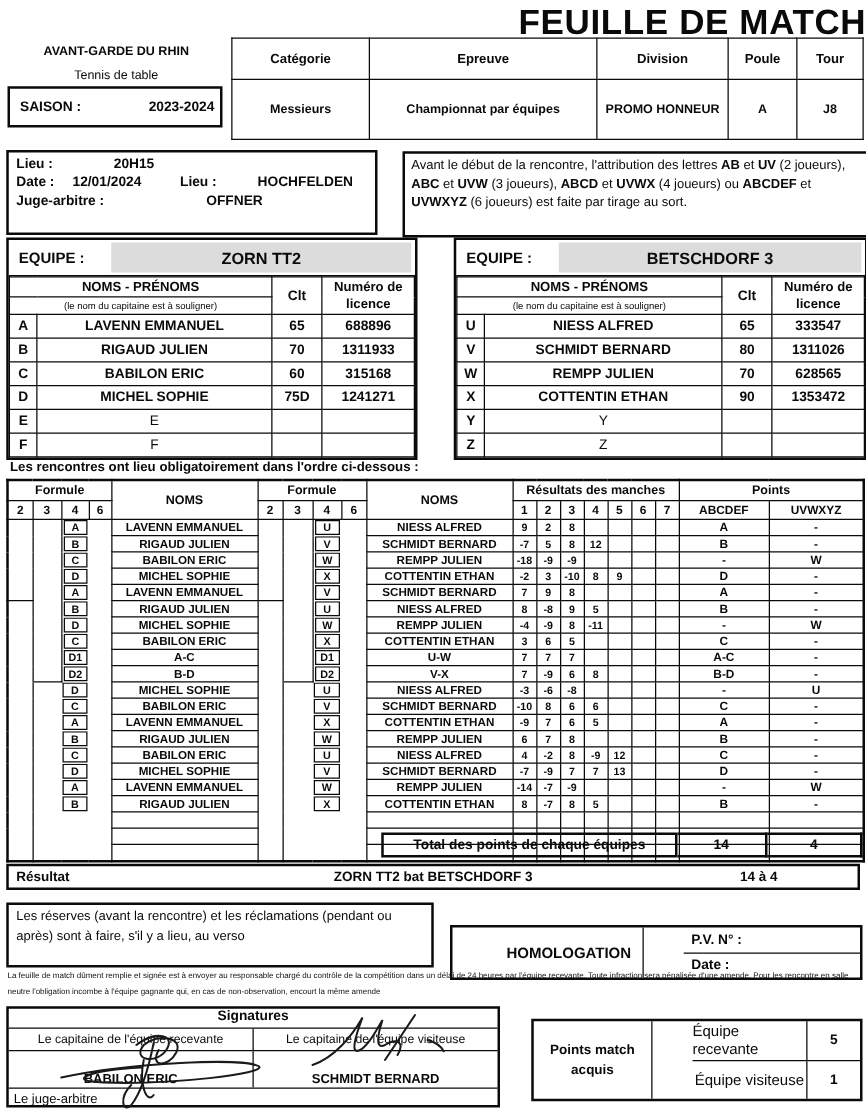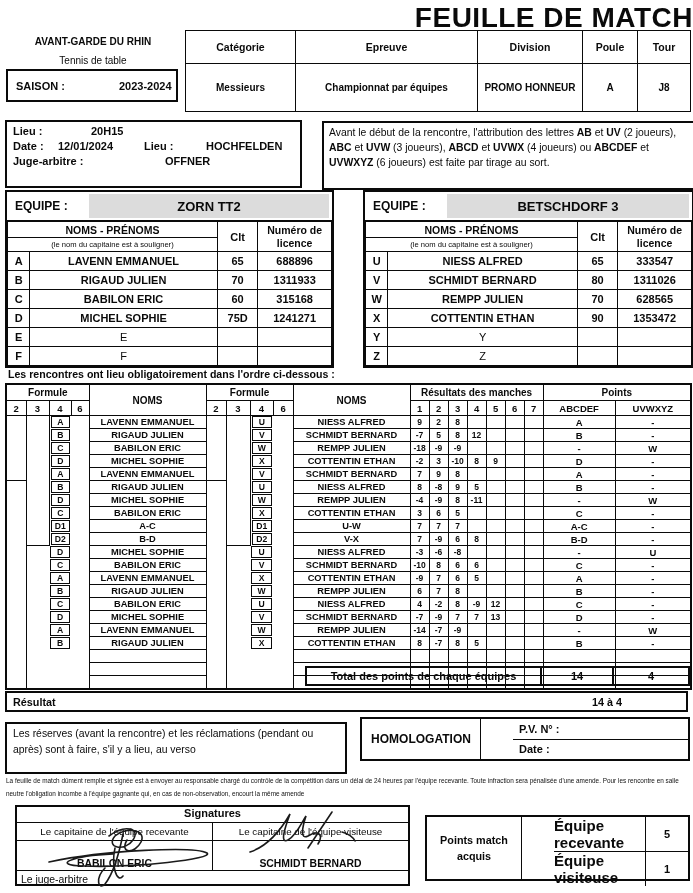--- a/index.html
+++ b/index.html
@@ -66,48 +66,48 @@
   #total-u{width:76px;border-left:none !important;}
 
   
   #result-bar{top:691px;left:5px;width:683px;height:21px;box-sizing:border-box;font-size:10.8px;font-weight:bold;}
   #result-bar .lab{position:absolute;left:6px;top:3px;}
   #result-bar .txt{position:absolute;left:0;width:100%;text-align:center;top:3px;}
   #result-bar .score{position:absolute;left:585px;top:3px;}
 
   
   #reserves-box{top:722px;left:5px;width:326px;height:44px;font-size:10.4px;line-height:1.5;padding:2px 6px;box-sizing:content-box;}
-  #homolog{top:717px;left:360px;width:330px;height:44px;display:flex;box-sizing:border-box;}
+  #homolog{top:740px;left:360px;width:330px;height:44px;display:flex;box-sizing:border-box;padding-left:34px;}
   #homolog .lab{width:118px;display:flex;align-items:center;justify-content:center;font-size:12px;font-weight:bold;border-right:1.8px solid #0a0a0a;}
   #homolog .right{flex:1;display:flex;flex-direction:column;}
   #homolog .right div{flex:1;display:flex;align-items:center;padding-left:6px;font-size:11px;font-weight:bold;}
   #homolog .right div:first-child{border-bottom:1.5px solid #0a0a0a;}
 
   
   #fine-print{top:775px;left:6px;width:682px;font-size:6.4px;line-height:2.0;color:#111;}
 
   
-  #sig-box{top:805px;left:15px;width:395px;height:81px;box-sizing:border-box;}
+  #sig-box{top:805px;left:5px;width:395px;height:81px;box-sizing:border-box;}
   #sig-title{height:15px;border-bottom:1.5px solid #0a0a0a;text-align:center;font-size:11px;font-weight:bold;}
   #sig-caps{height:17px;display:flex;border-bottom:1.2px solid #0a0a0a;}
   #sig-caps div{flex:1;display:flex;align-items:center;justify-content:center;font-size:9.8px;}
   #sig-caps div:first-child{border-right:1.2px solid #0a0a0a;}
   #sig-area{height:29px;display:flex;}
   #sig-area div{flex:1;display:flex;align-items:flex-end;justify-content:center;font-size:10.4px;font-weight:bold;padding-bottom:1px;}
   #sig-area div:first-child{border-right:1.2px solid #0a0a0a;}
   #sig-juge{border-top:1.5px solid #0a0a0a;height:16px;display:flex;align-items:center;padding-left:4px;font-size:10.4px;}
   .scribble{position:absolute;pointer-events:none;}
 
   
   #pm-box{top:815px;left:425px;width:265px;height:66px;display:flex;box-sizing:border-box;}
   #pm-label{width:94px;border-right:1.8px solid #0a0a0a;display:flex;align-items:center;justify-content:center;text-align:center;font-size:10.8px;font-weight:bold;line-height:1.5;}
   #pm-right{flex:1;display:flex;flex-direction:column;}
   #pm-right .row{flex:1;display:flex;}
   #pm-right .row:first-child{border-bottom:1.8px solid #0a0a0a;}
-  #pm-right .name{flex:1;display:flex;align-items:center;justify-content:center;font-size:15px;font-weight:bold;border-right:1.8px solid #0a0a0a;}
+  #pm-right .name{flex:1;display:flex;align-items:center;justify-content:center;font-size:12px;font-weight:normal;border-right:1.8px solid #0a0a0a;}
   #pm-right .pts{width:42px;display:flex;align-items:center;justify-content:center;font-size:11px;font-weight:bold;}
 </style>
 </head>
 <body>
 
 <div id="title" class="abs">FEUILLE DE MATCH</div>
 
 <div id="club-name" class="abs">AVANT-GARDE DU RHIN</div>
 <div id="club-sport" class="abs">Tennis de table</div>
 <div id="saison-box" class="abs b2">
@@ -857,20 +857,21 @@
 </table>
 
 <div id="total-row" class="abs">
   <div id="total-label">Total des points de chaque équipes</div>
   <div id="total-a">14</div>
   <div id="total-u">4</div>
 </div>
 
 <div id="result-bar" class="abs b2">
   <span class="lab">Résultat</span>
+  <span class="txt">ZORN TT2 bat BETSCHDORF 3</span>
   <span class="score">14 à 4</span>
 </div>
 
 <div id="reserves-box" class="abs b2">Les réserves (avant la rencontre) et les réclamations (pendant ou après) sont à faire, s'il y a lieu, au verso</div>
 
 <div id="homolog" class="abs b2">
   <div class="lab">HOMOLOGATION</div>
   <div class="right">
     <div>P.V. N° :</div>
     <div>Date :</div>

